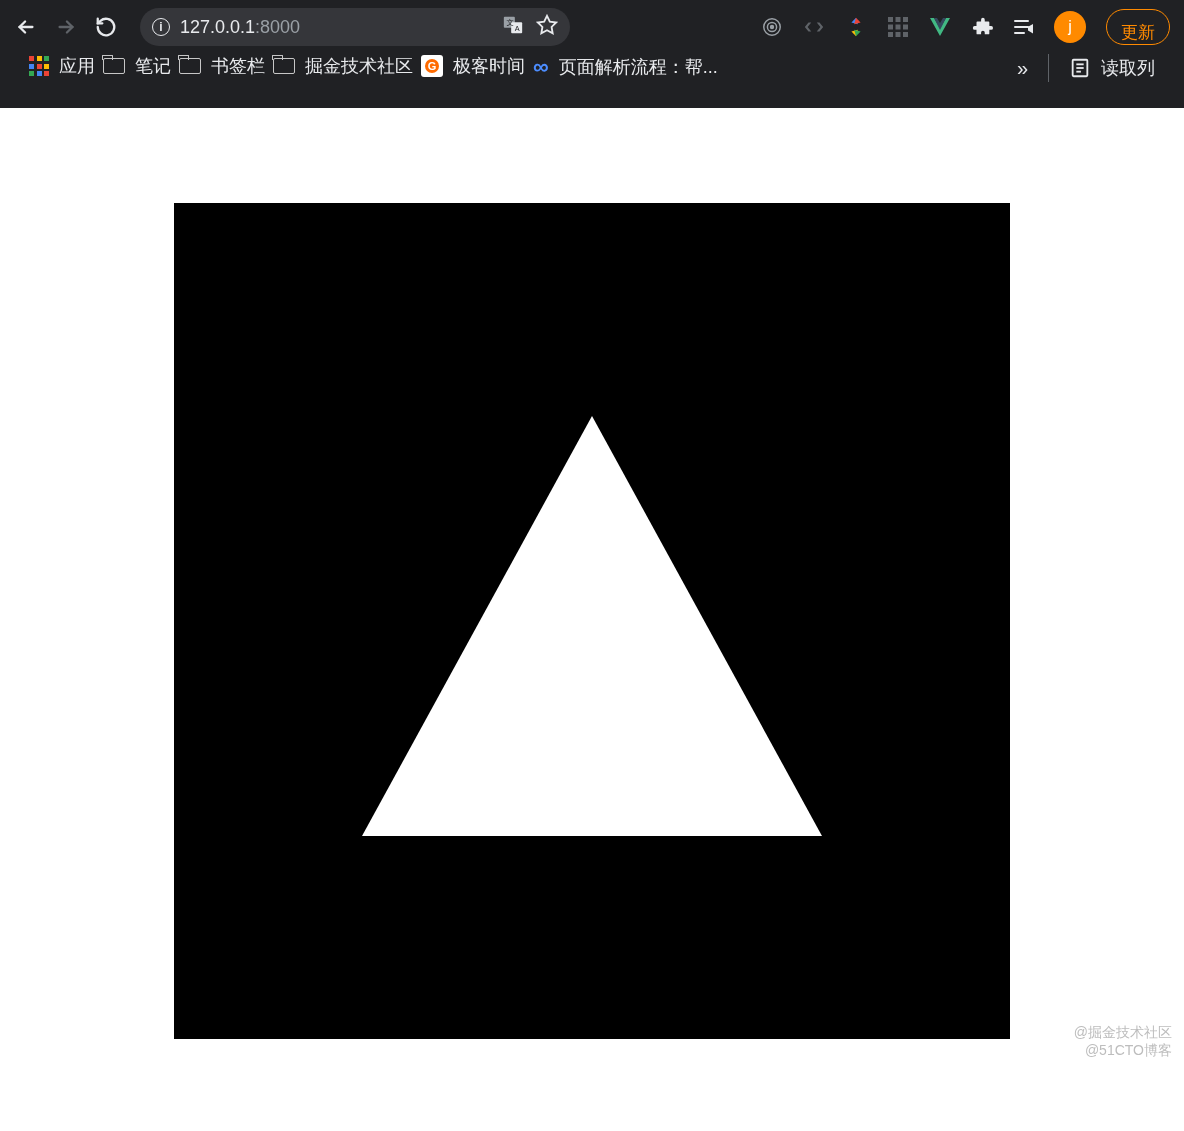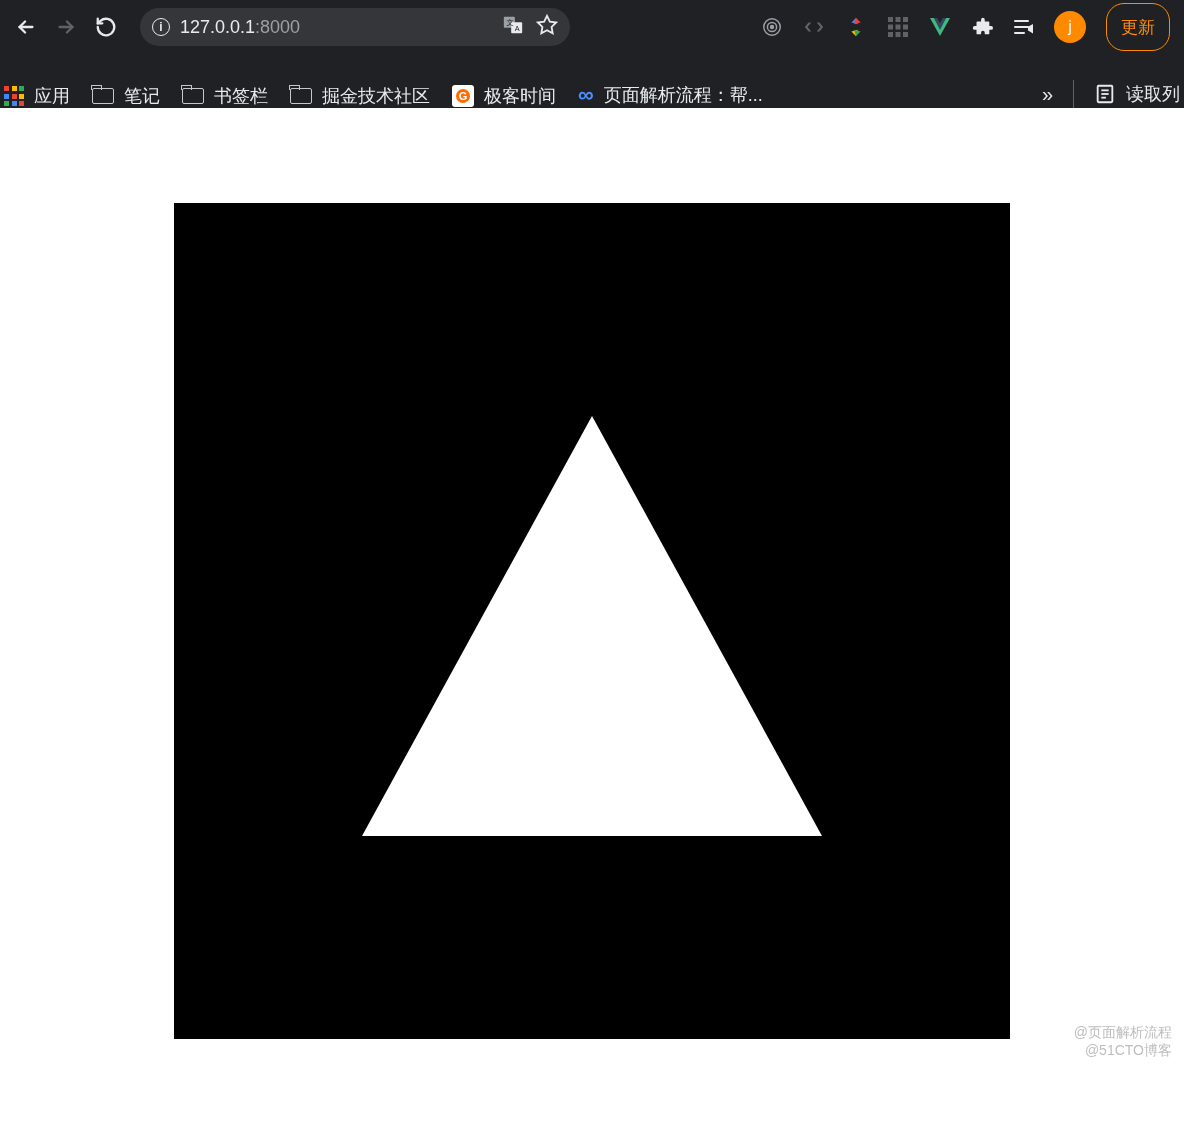--- a/index.html
+++ b/index.html
@@ -78,36 +78,36 @@
       color: #9aa0a6;
     }
     .ext-icon.colorful { color: #fff; }
     .avatar {
       width: 32px; height: 32px; border-radius: 50%;
       background: #ff8a00; display: flex;
       align-items: center; justify-content: center;
       color: #fff; font-size: 16px; font-weight: 500;
     }
     .update-btn {
-      height: 48px;
+      height: 36px;
       border: 1.5px solid #ff8a00;
       border-radius: 18px;
       color: #ff8a00;
       padding: 0 14px 0 14px;
-      display: flex; align-items: center;
+      display: flex; align-items: flex-end;
       font-size: 17px;
       margin-left: 2px;
     }
 
     .bookmarks-bar {
       display: flex;
-      align-items: flex-end;
+      align-items: flex-start;
       height: 54px;
-      padding: 0 4px;
-      gap: 22px;
+      padding: 0 29px;
+      gap: 8px;
       font-size: 18px;
       color: #e8eaed;
     }
     .bk-item {
       display: flex; align-items: center; gap: 10px;
       cursor: pointer;
       white-space: nowrap;
     }
     .apps-grid {
       width: 20px; height: 20px; position: relative;
@@ -341,15 +341,15 @@
   </div>
 </div>
 
 <div class="page">
   <div class="canvas-box">
     <div class="triangle"></div>
   </div>
 </div>
 
 <div class="watermark">
-  <div>@页面解析流程</div>
+  <div>@掘金技术社区</div>
   <div>@51CTO博客</div>
 </div>
 
 </body></html>

